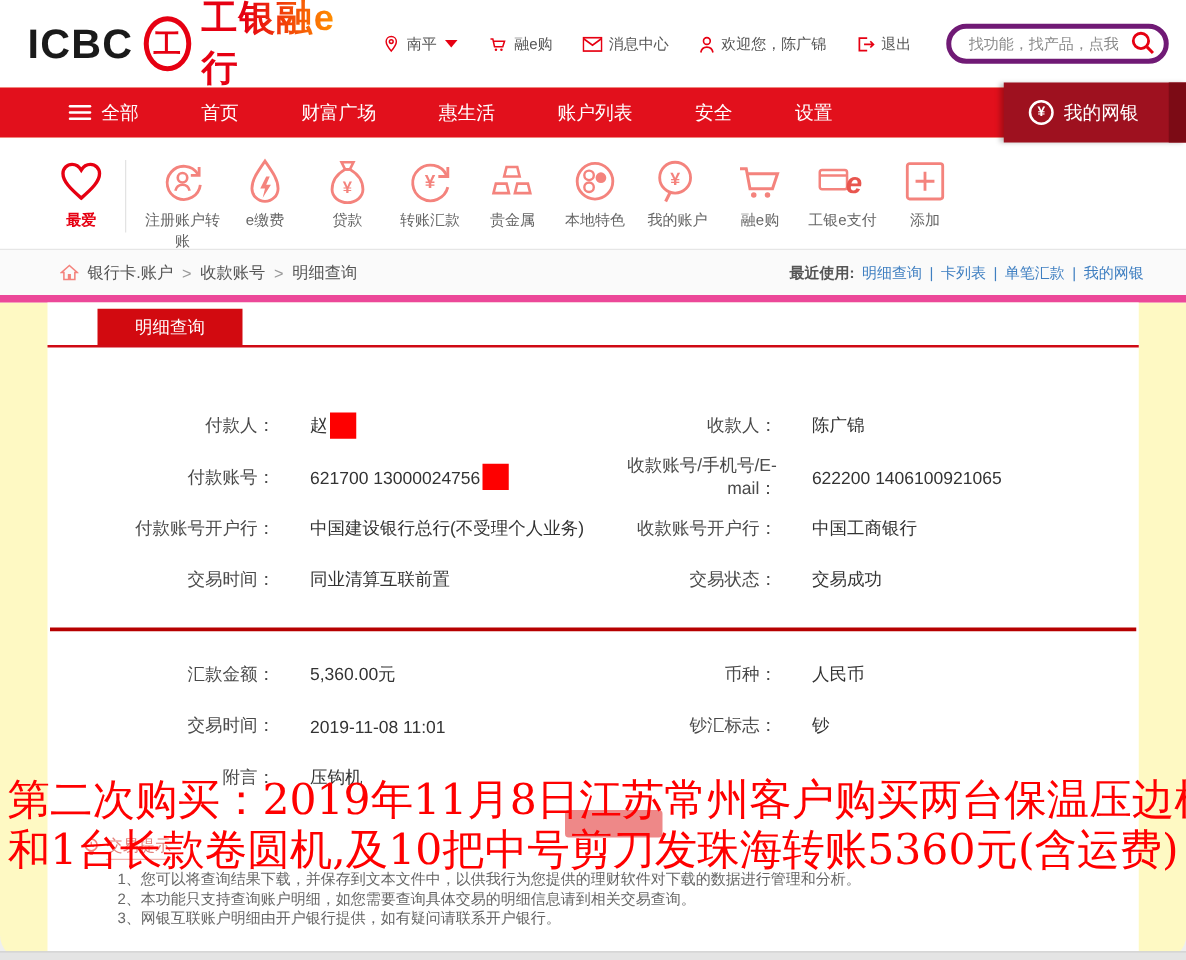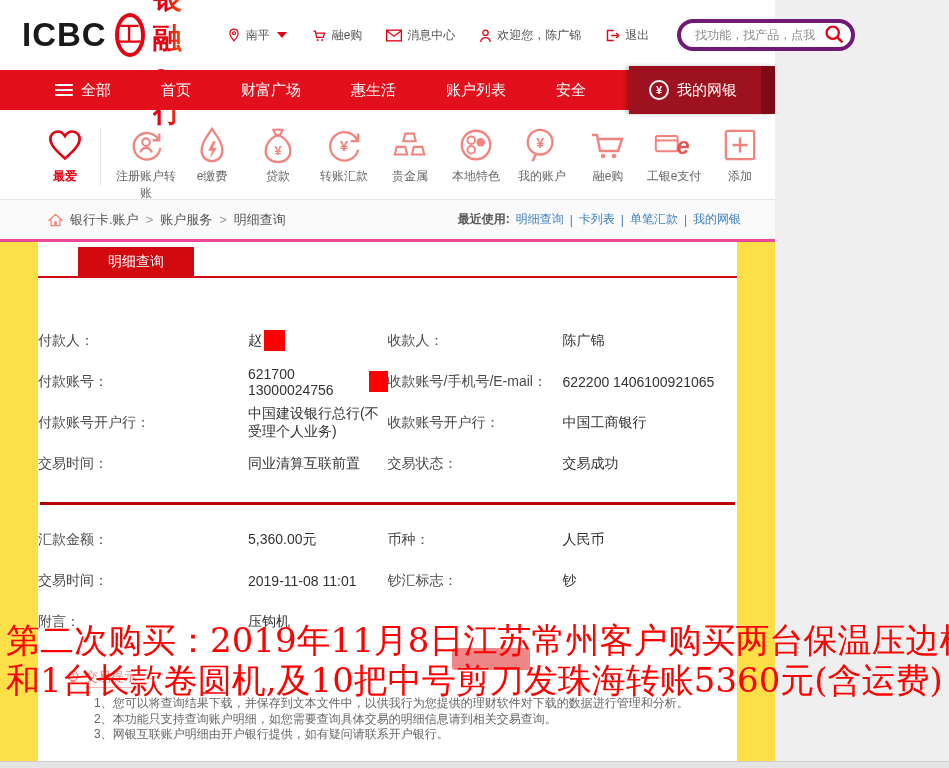--- a/index.html
+++ b/index.html
@@ -1,18 +1,18 @@
 <!DOCTYPE html>
 <html><head>
 <meta charset="utf-8">
 <style>
   * { margin:0; padding:0; box-sizing:border-box; }
   html,body { width:949px; height:768px; overflow:hidden; }
   body { font-family:"Liberation Sans","DejaVu Sans",sans-serif; background:#efefef; color:#333; }
-  .page { position:relative; width:775px; height:768px; background:#fde047; }
+  .page { position:relative; width:949px; height:768px; background:#fef9c3;border-radius:20px; }
 
   
   .topbar { height:70px; background:#fff; display:flex; align-items:center; padding:0 14px 0 22px; }
   .brand-area { display:flex; align-items:center; gap:8px; }
   .icbc-logo { font-size:33px; font-weight:900; color:#1a1a1a; letter-spacing:1px; }
   .emblem { width:44px; height:44px; border:4px solid #e60012; border-radius:50%; display:flex; align-items:center; justify-content:center; }
   .emblem span { color:#e60012; font-weight:900; font-size:22px; line-height:1; }
   .brand-cn { font-size:29px; font-weight:700; background:linear-gradient(90deg,#e60012 30%,#ff8a00 90%); -webkit-background-clip:text; background-clip:text; color:transparent; letter-spacing:1px; }
   .top-links { display:flex; align-items:center; margin-left:30px; gap:24px; font-size:12px; color:#555; }
   .tl-item { display:flex; align-items:center; gap:5px; white-space:nowrap; cursor:pointer; }
@@ -36,37 +36,37 @@
   .shortcuts { height:90px; background:#fff; border-bottom:1px solid #e6e6e6; display:flex; align-items:flex-start; padding:14px 0 0 36px; }
   .sc-item { width:66px; text-align:center; font-size:12px; color:#666; cursor:pointer; }
   .sc-item .ic { height:42px; display:flex; align-items:center; justify-content:center; }
   .sc-item .lab { display:block; line-height:1.45; margin-top:2px; }
   .sc-fav { width:58px; }
   .sc-fav .lab { color:#e60012; font-weight:bold; }
   .sc-div { width:1px; height:58px; background:#e3e3e3; margin:4px 12px 0 6px; }
   .sc-item svg { display:block; margin:0 auto; }
 
   
-  .crumbrow { height:42px; background:#fafafa; border-bottom:3px solid #ec4899; display:flex; align-items:center; justify-content:space-between; padding:0 34px 0 48px; font-size:13px; color:#555; }
+  .crumbrow { height:42px; background:#fafafa; border-bottom:6px solid #ec4899; display:flex; align-items:center; justify-content:space-between; padding:0 34px 0 48px; font-size:13px; color:#555; }
   .crumb-left { display:flex; align-items:center; gap:7px; }
   .crumb-left .sep { color:#999; }
   .crumb-right { display:flex; align-items:center; gap:6px; font-size:12px; }
   .crumb-right .rlbl { color:#555; font-weight:bold; }
   .crumb-right a { color:#3f7fc1; text-decoration:none; cursor:pointer; }
   .crumb-right .pipe { color:#3f7fc1; }
 
   
   .content { position:relative; margin:0 38px; background:#fff; height:720px; }
   .tabrow { padding-top:5px; border-bottom:2px solid #cf0a14; }
   .tab { display:inline-block; margin-left:40px; background:#d20a10; color:#fff; font-size:14px; padding:6px 30px 5px; }
 
   .details { padding-top:42px; }
   .drow { display:grid; grid-template-columns:1fr 1fr; height:41px; align-items:center; font-size:14px; }
   .cell { display:flex; align-items:center; }
-  .lbl { width:210px; padding-right:12px; color:#4a4a4a; flex:none; }
+  .lbl { width:210px; text-align:right; padding-right:28px; color:#4a4a4a; flex:none; }
   .cell.r .lbl { width:175px; }
   .val { color:#333; display:flex; align-items:center; }
   .redact { display:inline-block; width:21px; height:21px; background:#fe0000; margin-left:2px; }
   .redline { border:none; border-top:3px solid #b60000; margin:18px 2px 0 2px; }
   .details.bottom { padding-top:14px; }
 
   
   .tips { margin-top:26px; padding-left:28px; }
   .tips-title { display:flex; align-items:center; gap:5px; font-size:13px; color:#e4827b; }
   .tips-title .tt { border-bottom:1px solid #efb5b0; padding-bottom:1px; }
@@ -277,21 +277,21 @@
     </div>
   </section>
 
   <div class="crumbrow">
     <div class="crumb-left">
       <svg width="15" height="14" viewBox="0 0 24 22">
           <path d="M12 2L2 11h3v9h6v-6h2v6h6v-9h3z" fill="none" stroke="#f4837d" stroke-width="2"></path>
         </svg>
       <span>银行卡.账户</span>
       <span class="sep">&gt;</span>
-      <span>账户服务</span>
+      <span>收款账号</span>
       <span class="sep">&gt;</span>
       <span>明细查询</span>
     </div>
     <div class="crumb-right">
       <span class="rlbl">最近使用:</span>
       <a>明细查询</a>
       <span class="pipe">|</span>
       <a>卡列表</a>
       <span class="pipe">|</span>
       <a>单笔汇款</a>

